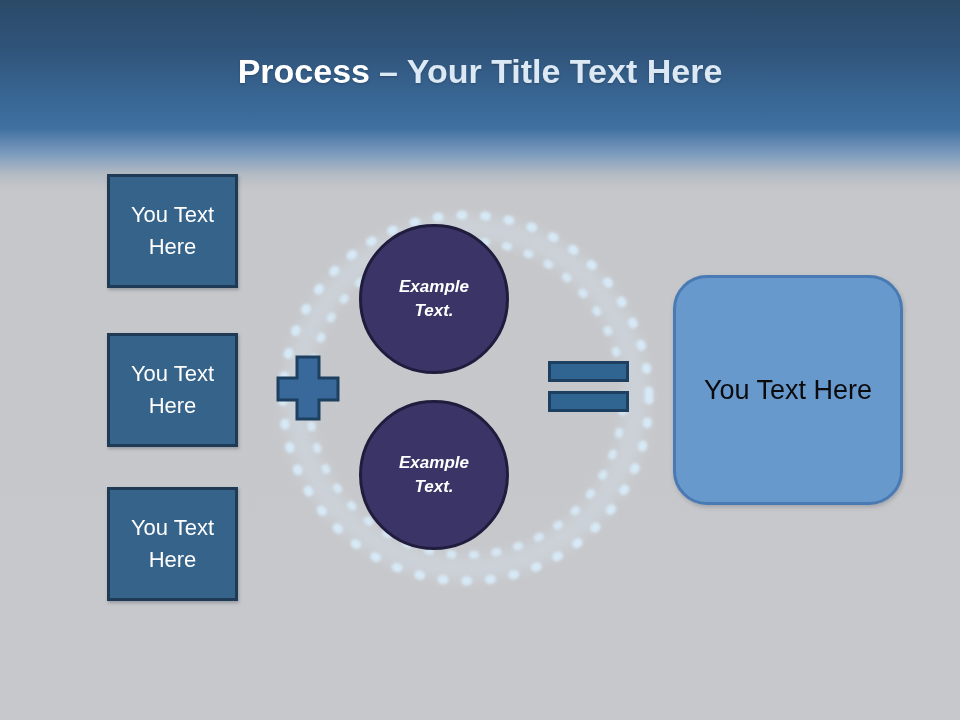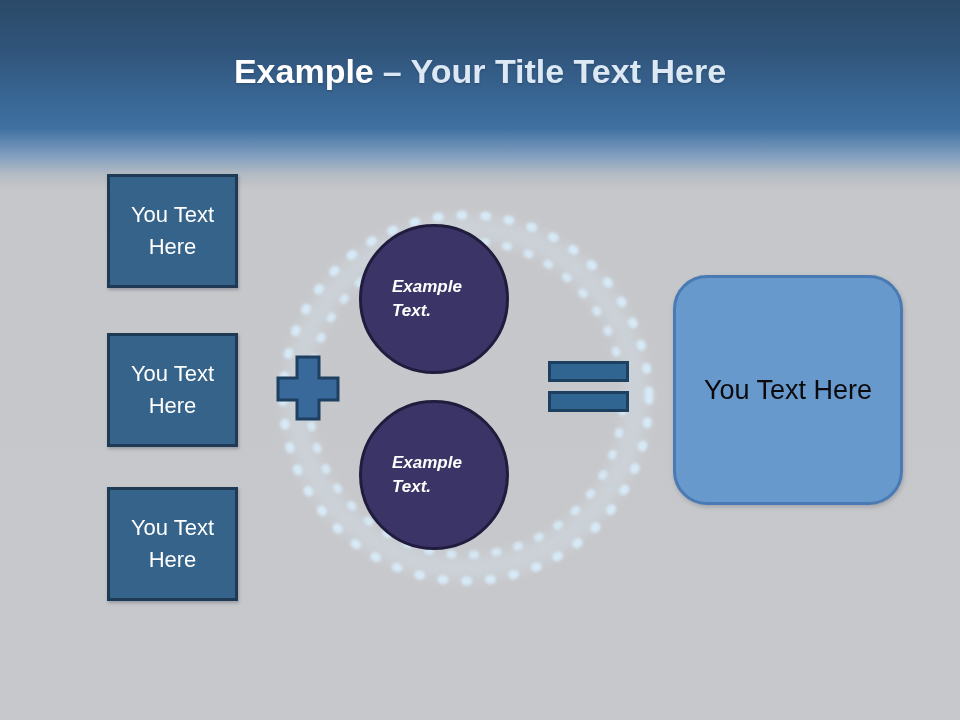--- a/index.html
+++ b/index.html
@@ -34,21 +34,21 @@
 
   
   .ring { position:absolute; left:256px; top:188px; }
 
   
   .bubble {
     position:absolute; left:359px; width:150px; height:150px;
     box-sizing:border-box; border-radius:50%;
     background:#3a3566; border:3px solid #201c3e;
     display:flex; align-items:center; justify-content:center;
-    text-align:left;
+    text-align:center;
   }
   .bubble .bubble-label {
     width:84px; color:#ffffff; font-size:17px; line-height:24px;
     font-weight:bold; font-style:italic;
   }
   .bubble1 { top:224px; } .bubble2 { top:400px; }
 
   
   .plus-svg { position:absolute; left:276px; top:355px; }
   .equals { position:absolute; left:548px; top:361px; width:81px; }
@@ -67,21 +67,21 @@
     color:#0b0b0e; font-size:27px; text-align:center;
     box-shadow:1px 2px 4px rgba(70,80,95,.30);
   }
 </style>
 </head>
 <body>
 
 <div class="slide">
 
   <div class="title">
-    <span class="emph">Example</span><span class="rest">– Your Title Text Here</span>
+    <span class="emph">Process</span><span class="rest">– Your Title Text Here</span>
   </div>
 
   <svg class="ring" width="420" height="420" viewBox="0 0 420 420">
     <defs>
       <filter id="soft" x="-20%" y="-20%" width="140%" height="140%">
         <feGaussianBlur stdDeviation="1.6"></feGaussianBlur>
       </filter>
       <filter id="halo" x="-30%" y="-30%" width="160%" height="160%">
         <feGaussianBlur stdDeviation="6"></feGaussianBlur>
       </filter>

